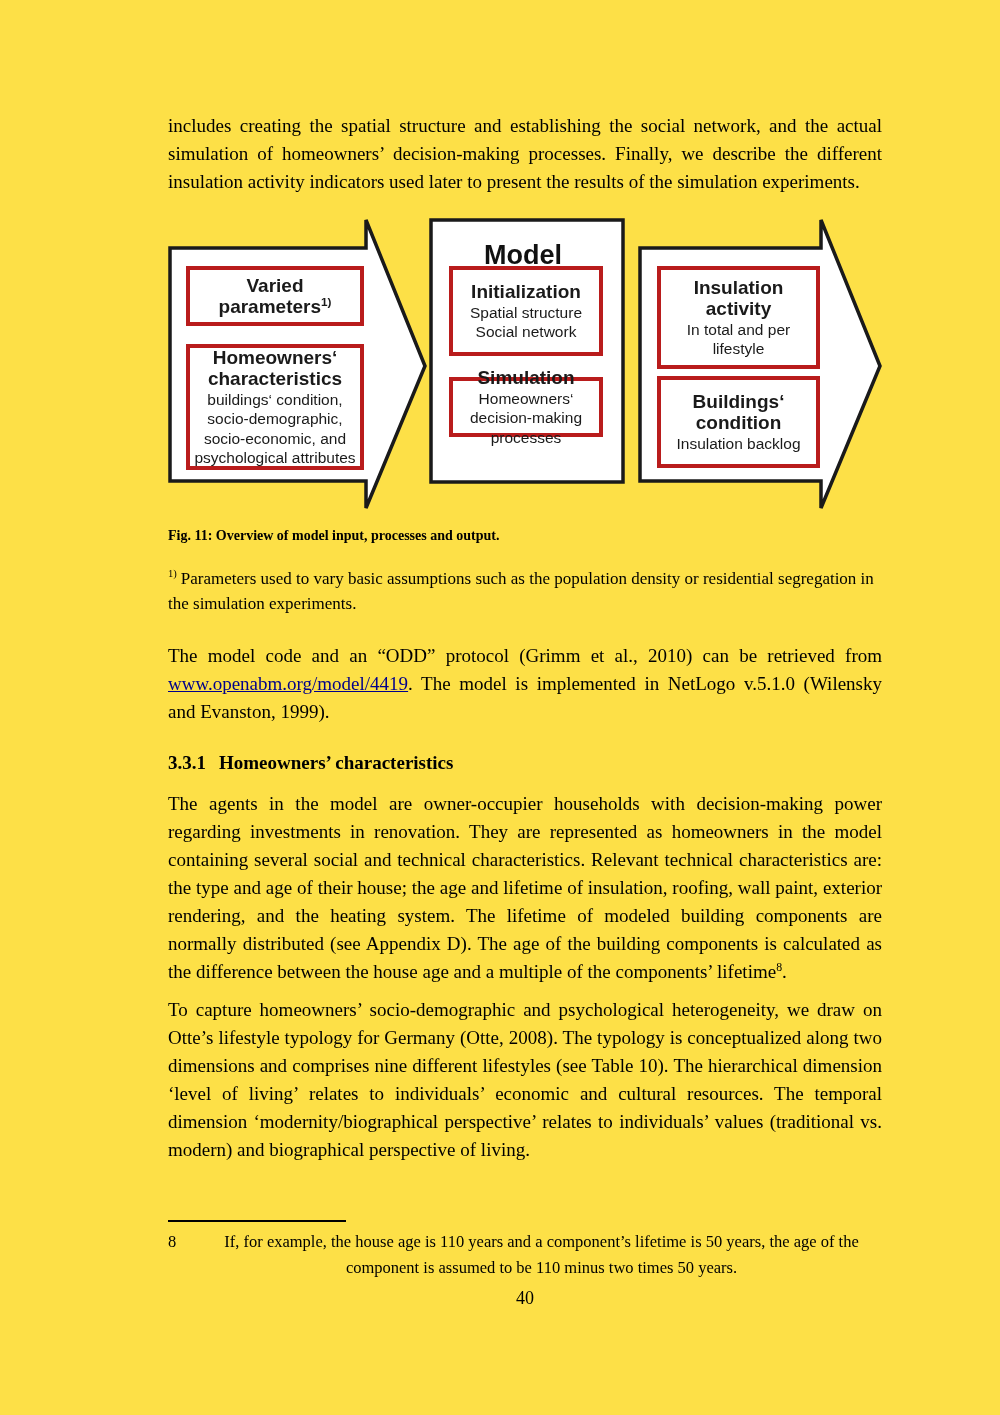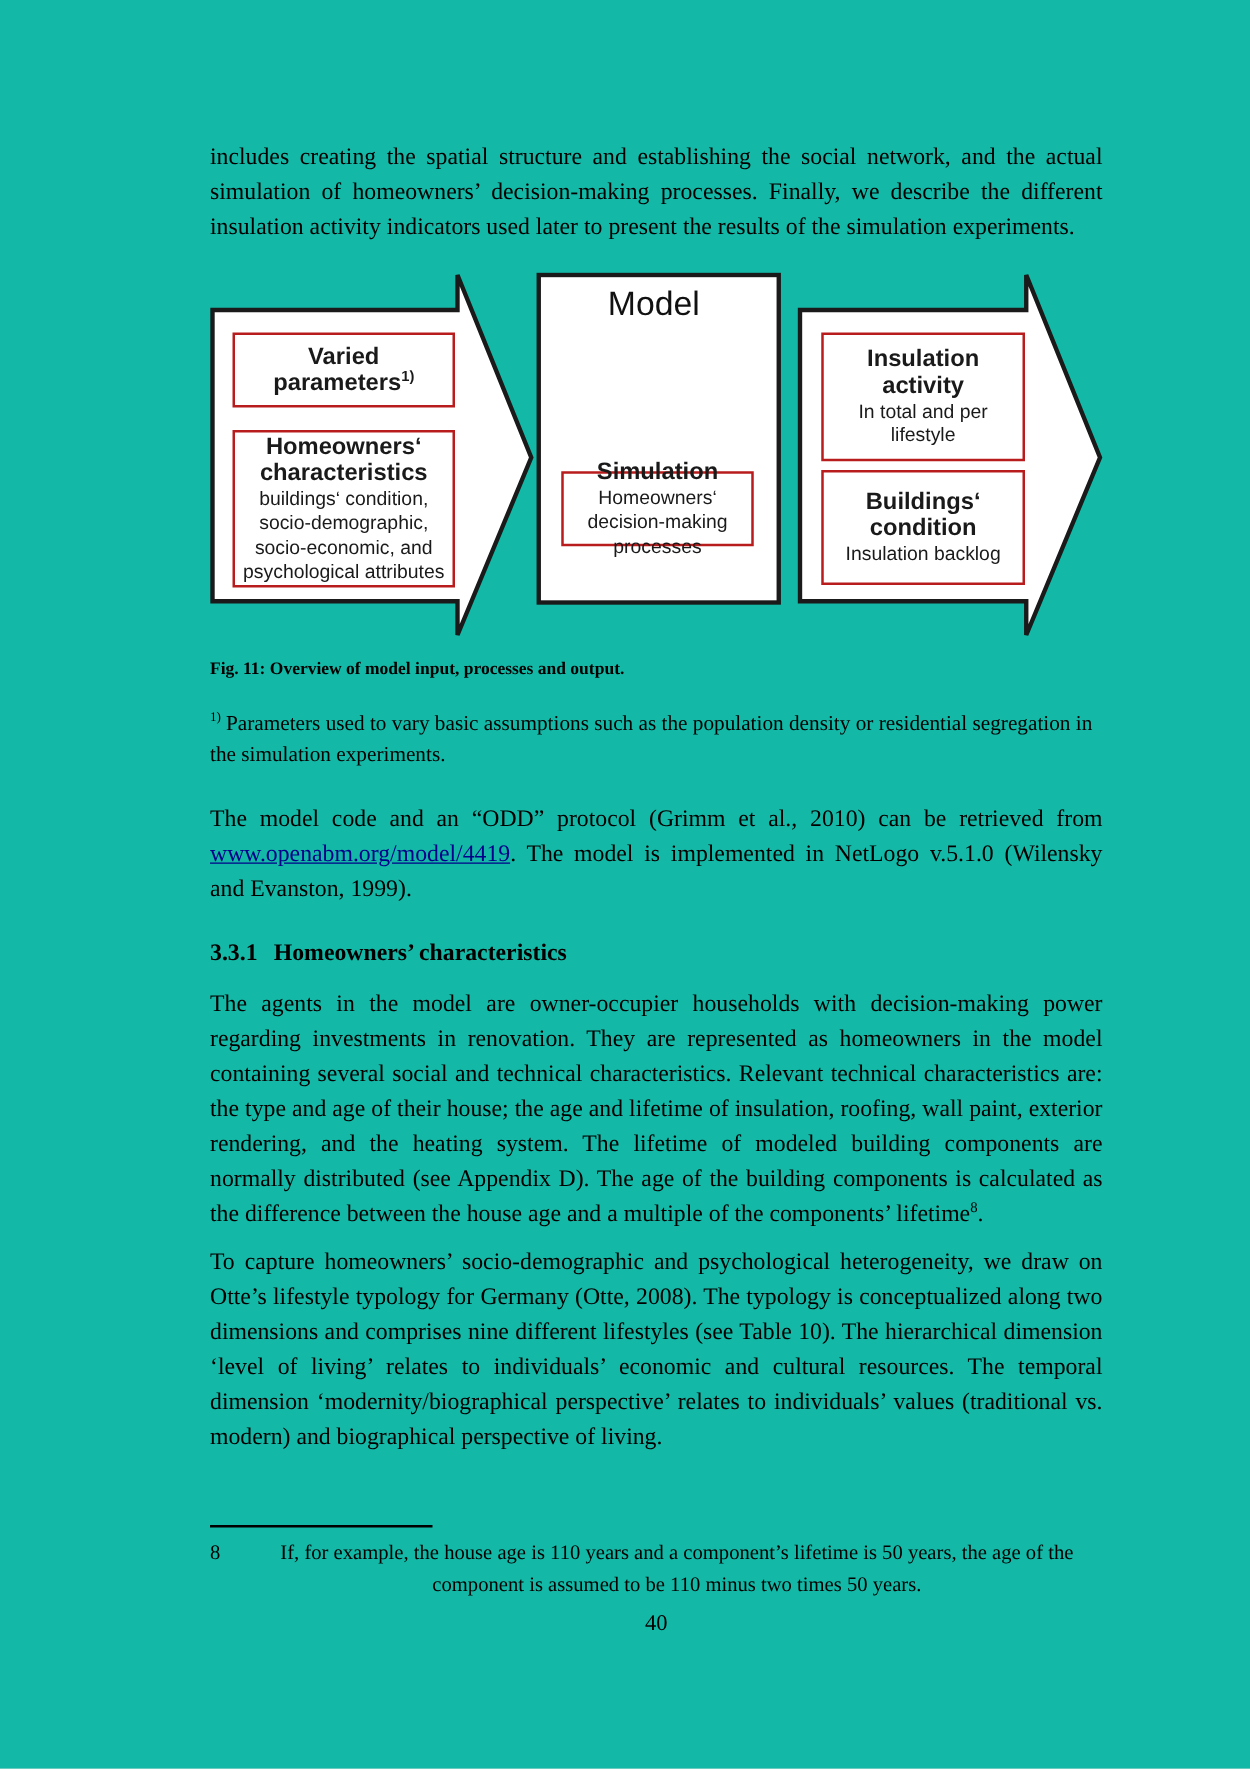--- a/index.html
+++ b/index.html
@@ -1,21 +1,21 @@
 <!DOCTYPE html>
 <html><head>
 <meta charset="utf-8">
 <style>
   html, body { margin: 0; padding: 0; background: #e8e8e8; }
   .page {
     position: relative;
     width: 1000px;
     height: 1415px;
     margin: 0 auto;
-    background: #14b8a6;
+    background: #fde047;
     font-family: "Liberation Serif", serif;
     color: #000000;
     overflow: hidden;
   }
   .content {
     position: absolute;
     left: 168px;
     top: 112px;
     width: 714px;
   }
@@ -40,21 +40,21 @@
     position: relative;
     width: 722px;
     height: 296px;
     margin: 20px 0 12px 0;
     font-family: "Liberation Sans", sans-serif;
   }
   .diagram svg { position: absolute; left: 0; top: 0; }
   .fig-box {
     position: absolute;
     box-sizing: border-box;
-    border: 2px solid #b91c1c;
+    border: 4px solid #b91c1c;
     background: #ffffff;
     display: flex;
     flex-direction: column;
     justify-content: center;
     align-items: center;
     text-align: center;
     padding: 1px 2px;
   }
   .fig-box-title {
     font-weight: bold;
@@ -66,24 +66,24 @@
   .fig-box-body {
     font-size: 15.5px;
     line-height: 19.5px;
     white-space: pre-line;
     color: #1a1a1a;
     margin-top: 1px;
   }
   .model-title {
     position: absolute;
     left: 263px;
-    top: 12px;
+    top: 24px;
     width: 184px;
     text-align: center;
-    font-weight: normal;
+    font-weight: bold;
     font-size: 27px;
     color: #111;
   }
   .box-varied      { left: 18px;  top: 50px;  width: 178px; height: 60px; }
   .box-homeowners  { left: 18px;  top: 128px; width: 178px; height: 126px; }
   .box-init        { left: 281px; top: 50px;  width: 154px; height: 90px; }
   .box-sim         { left: 281px; top: 161px; width: 154px; height: 60px; }
   .box-insulation  { left: 489px; top: 50px;  width: 163px; height: 103px; }
   .box-buildings   { left: 489px; top: 160px; width: 163px; height: 92px; }
   
@@ -159,20 +159,25 @@
 
       <div class="fig-box box-homeowners">
           <div class="fig-box-title">Homeowners‘
 characteristics</div>
           <div class="fig-box-body">buildings‘ condition,
 socio-demographic,
 socio-economic, and
 psychological attributes</div>
         </div>
 
+      <div class="fig-box box-init">
+          <div class="fig-box-title">Initialization</div>
+          <div class="fig-box-body">Spatial structure
+Social network</div>
+        </div>
 
       <div class="fig-box box-sim">
           <div class="fig-box-title">Simulation</div>
           <div class="fig-box-body">Homeowners‘
 decision-making
 processes</div>
         </div>
 
       <div class="fig-box box-insulation">
           <div class="fig-box-title">Insulation

